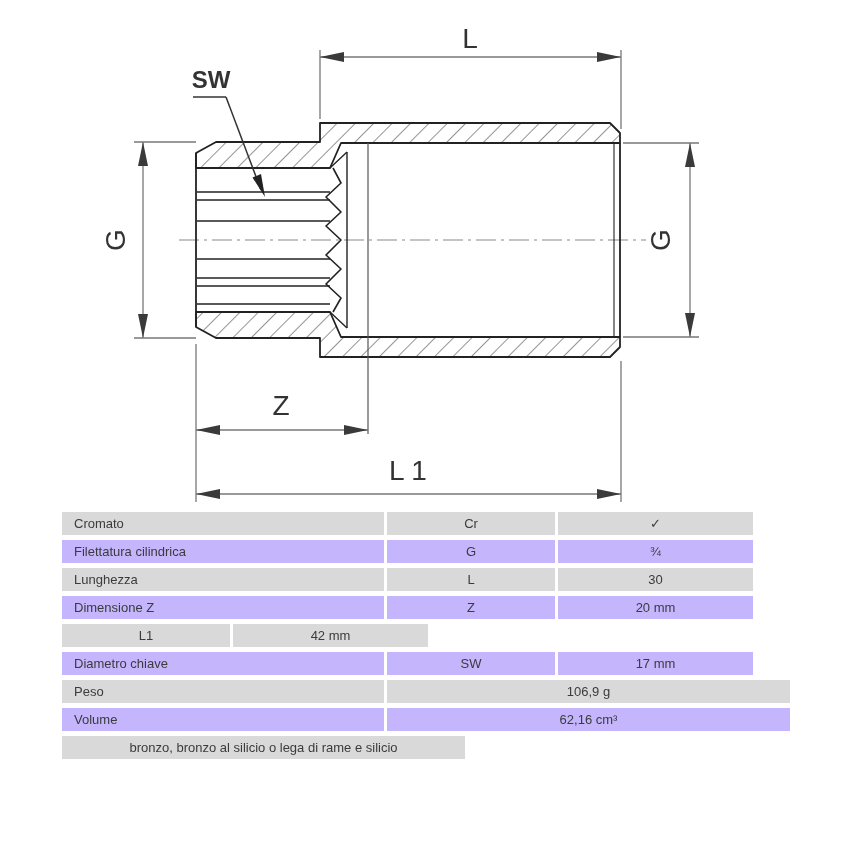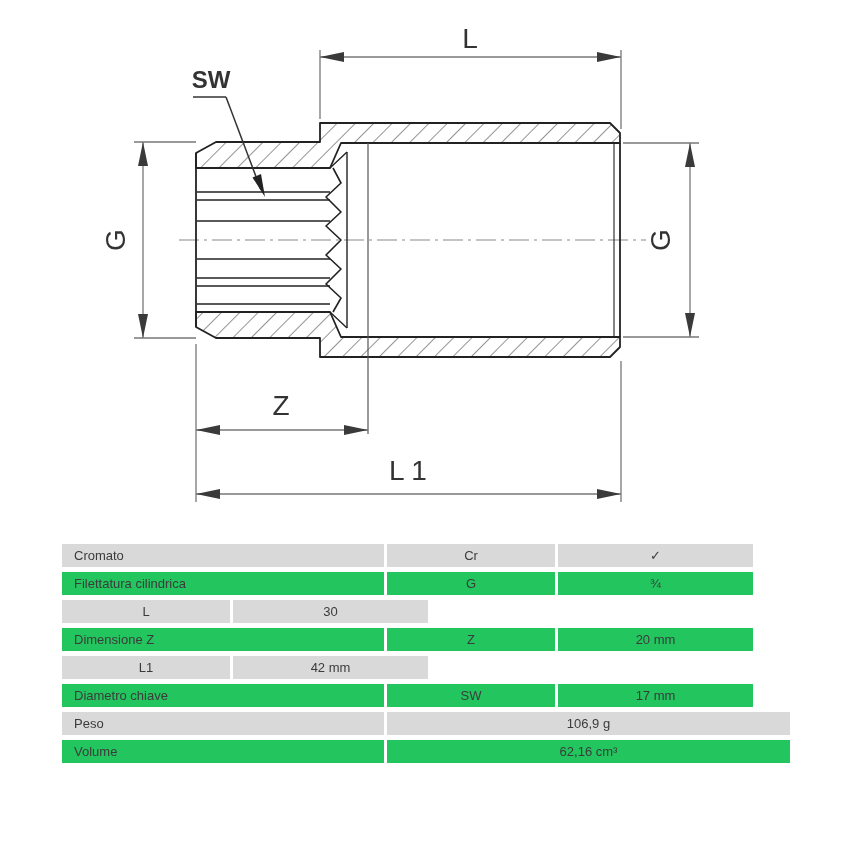--- a/index.html
+++ b/index.html
@@ -5,24 +5,24 @@
   html,body{margin:0;padding:0;background:#ffffff;}
   .stage{
     position:relative;width:850px;height:850px;background:#ffffff;overflow:hidden;
     font-family:"Liberation Sans", sans-serif;
   }
   .drawing{position:absolute;left:0;top:0;}
   svg text{fill:#333333;}
   .dim-label{font-size:28px;}
   .sw-label{font-size:24px;font-weight:700;}
 
-  .spec-table{position:absolute;left:62px;top:544px;width:728px;}
+  .spec-table{position:absolute;left:62px;top:512px;width:728px;}
   .spec-row{display:flex;gap:3px;height:23px;margin-bottom:5px;
     font-size:13px;color:#3b3b3b;}
-  .cell{display:flex;align-items:center;justify-content:center;background:#22c55e;
+  .cell{display:flex;align-items:center;justify-content:center;background:#c4b5fd;
     box-sizing:border-box;white-space:nowrap;overflow:hidden;}
   .spec-row:nth-child(odd) .cell{background:#d9d9d9;}
   .c1{width:322px;justify-content:flex-start;padding-left:12px;}
   .c2{width:168px;}
   .c3{width:195px;}
   .cm{width:403px;}
 </style>
 </head>
 <body>
 
@@ -127,20 +127,21 @@
       <div class="cell c1">Cromato</div>
       <div class="cell c2">Cr</div>
       <div class="cell c3">✓</div>
     </div>
     <div class="spec-row">
       <div class="cell c1">Filettatura cilindrica</div>
       <div class="cell c2">G</div>
       <div class="cell c3">¾</div>
     </div>
     <div class="spec-row">
+      <div class="cell c1">Lunghezza</div>
       <div class="cell c2">L</div>
       <div class="cell c3">30</div>
     </div>
     <div class="spec-row">
       <div class="cell c1">Dimensione Z</div>
       <div class="cell c2">Z</div>
       <div class="cell c3">20 mm</div>
     </div>
     <div class="spec-row">
       <div class="cell c2">L1</div>
@@ -153,16 +154,17 @@
     </div>
     <div class="spec-row">
       <div class="cell c1">Peso</div>
       <div class="cell cm">106,9 g</div>
     </div>
     <div class="spec-row">
       <div class="cell c1">Volume</div>
       <div class="cell cm">62,16 cm³</div>
     </div>
     <div class="spec-row">
+      <div class="cell cm">bronzo, bronzo al silicio o lega di rame e silicio</div>
     </div>
   </div>
 
 </div>
 
 </body></html>

